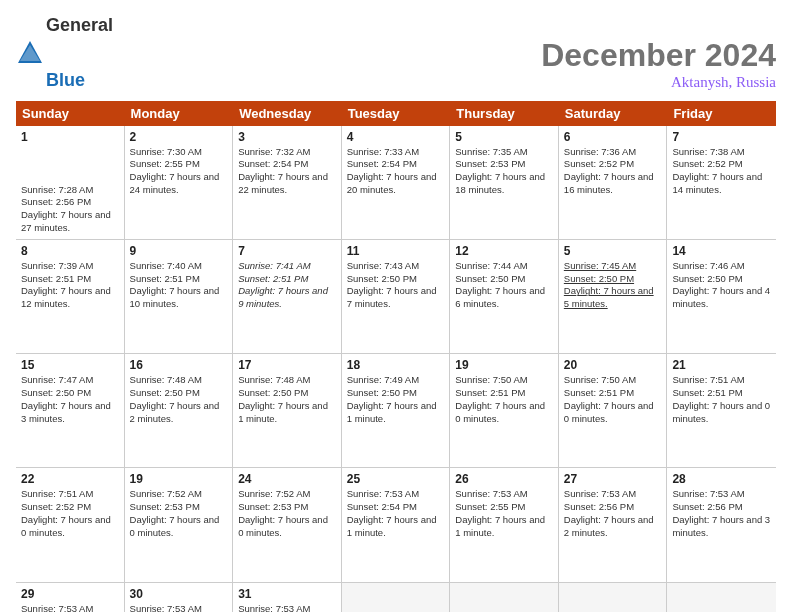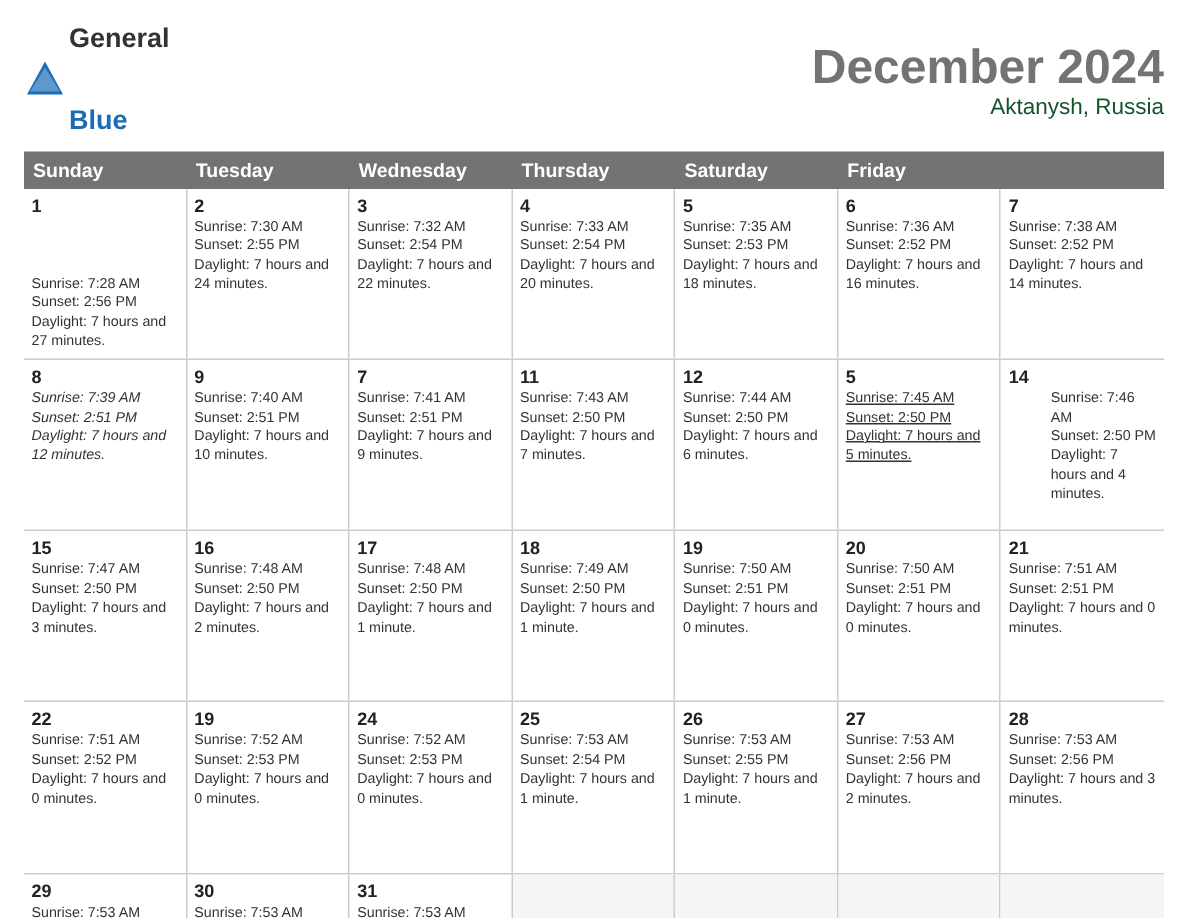--- a/index.html
+++ b/index.html
@@ -13,21 +13,21 @@
     .page {
       width: 792px;
       height: 612px;
       padding: 16px;
       display: flex;
       flex-direction: column;
     }
     .header {
       display: flex;
       justify-content: space-between;
-      align-items: center;
+      align-items: flex-end;
       margin-bottom: 10px;
     }
     .logo {
       display: flex;
       align-items: center;
     }
     .logo-text {
       display: flex;
       flex-direction: column;
       line-height: 1.1;
@@ -51,31 +51,32 @@
     .title-block {
       text-align: right;
     }
     .month-title {
       font-size: 32px;
       font-weight: bold;
       color: #737373;
     }
     .location {
       font-size: 15px;
-      color: #14532d;
+      color: #8b5cf6;
+      font-family: Liberation Serif, serif;
     }
     .calendar {
       flex: 1;
       display: flex;
       flex-direction: column;
     }
     .cal-header {
       display: grid;
       grid-template-columns: repeat(7, 1fr);
-      background: #737373;
+      background: #c2410c;
     }
     .cal-header-cell {
       color: #fff;
       font-size: 13px;
       font-weight: bold;
       padding: 5px 6px;
       text-align: left;
     }
     .cal-body {
       flex: 1;
@@ -135,22 +136,23 @@
     </div>
     <div class="title-block">
       <div class="month-title">December 2024</div>
       <div class="location">Aktanysh, Russia</div>
     </div>
   </div>
 
   <div class="calendar">
     <div class="cal-header" id="cal-header">
         <div class="cal-header-cell">Sunday</div>
+        <div class="cal-header-cell">Monday</div>
+        <div class="cal-header-cell">Wednesday</div>
         <div class="cal-header-cell">Tuesday</div>
-        <div class="cal-header-cell">Wednesday</div>
         <div class="cal-header-cell">Thursday</div>
         <div class="cal-header-cell">Saturday</div>
         <div class="cal-header-cell">Friday</div>
       </div>
     <div class="cal-body" id="cal-body">
         <div class="cal-row">
           <div class="cal-cell">
             <span class="day-num">1</span>
             <div class="cell-text" style="white-space: pre-line; margin-top: 40px;">Sunrise: 7:28 AM
 Sunset: 2:56 PM
@@ -189,33 +191,33 @@
           <div class="cal-cell">
             <span class="day-num">7</span>
             <div class="cell-text" style="white-space: pre-line;">Sunrise: 7:38 AM
 Sunset: 2:52 PM
 Daylight: 7 hours and 14 minutes.</div>
           </div>
         </div>
         <div class="cal-row">
           <div class="cal-cell">
             <span class="day-num">8</span>
-            <div class="cell-text" style="white-space: pre-line; font-style: italic;">Sunrise: 7:39 AM
+            <div class="cell-text" style="white-space: pre-line;">Sunrise: 7:39 AM
 Sunset: 2:51 PM
 Daylight: 7 hours and 12 minutes.</div>
           </div>
           <div class="cal-cell">
             <span class="day-num">9</span>
             <div class="cell-text" style="white-space: pre-line;">Sunrise: 7:40 AM
 Sunset: 2:51 PM
 Daylight: 7 hours and 10 minutes.</div>
           </div>
           <div class="cal-cell">
             <span class="day-num">7</span>
-            <div class="cell-text" style="white-space: pre-line;">Sunrise: 7:41 AM
+            <div class="cell-text" style="white-space: pre-line; font-style: italic;">Sunrise: 7:41 AM
 Sunset: 2:51 PM
 Daylight: 7 hours and 9 minutes.</div>
           </div>
           <div class="cal-cell">
             <span class="day-num">11</span>
             <div class="cell-text" style="white-space: pre-line;">Sunrise: 7:43 AM
 Sunset: 2:50 PM
 Daylight: 7 hours and 7 minutes.</div>
           </div>
           <div class="cal-cell">
@@ -225,21 +227,21 @@
 Daylight: 7 hours and 6 minutes.</div>
           </div>
           <div class="cal-cell">
             <span class="day-num">5</span>
             <div class="cell-text" style="white-space: pre-line; text-decoration: underline;">Sunrise: 7:45 AM
 Sunset: 2:50 PM
 Daylight: 7 hours and 5 minutes.</div>
           </div>
           <div class="cal-cell">
             <span class="day-num">14</span>
-            <div class="cell-text" style="white-space: pre-line; margin-left: 28px;">Sunrise: 7:46 AM
+            <div class="cell-text" style="white-space: pre-line;">Sunrise: 7:46 AM
 Sunset: 2:50 PM
 Daylight: 7 hours and 4 minutes.</div>
           </div>
         </div>
         <div class="cal-row">
           <div class="cal-cell">
             <span class="day-num">15</span>
             <div class="cell-text" style="white-space: pre-line;">Sunrise: 7:47 AM
 Sunset: 2:50 PM
 Daylight: 7 hours and 3 minutes.</div>

